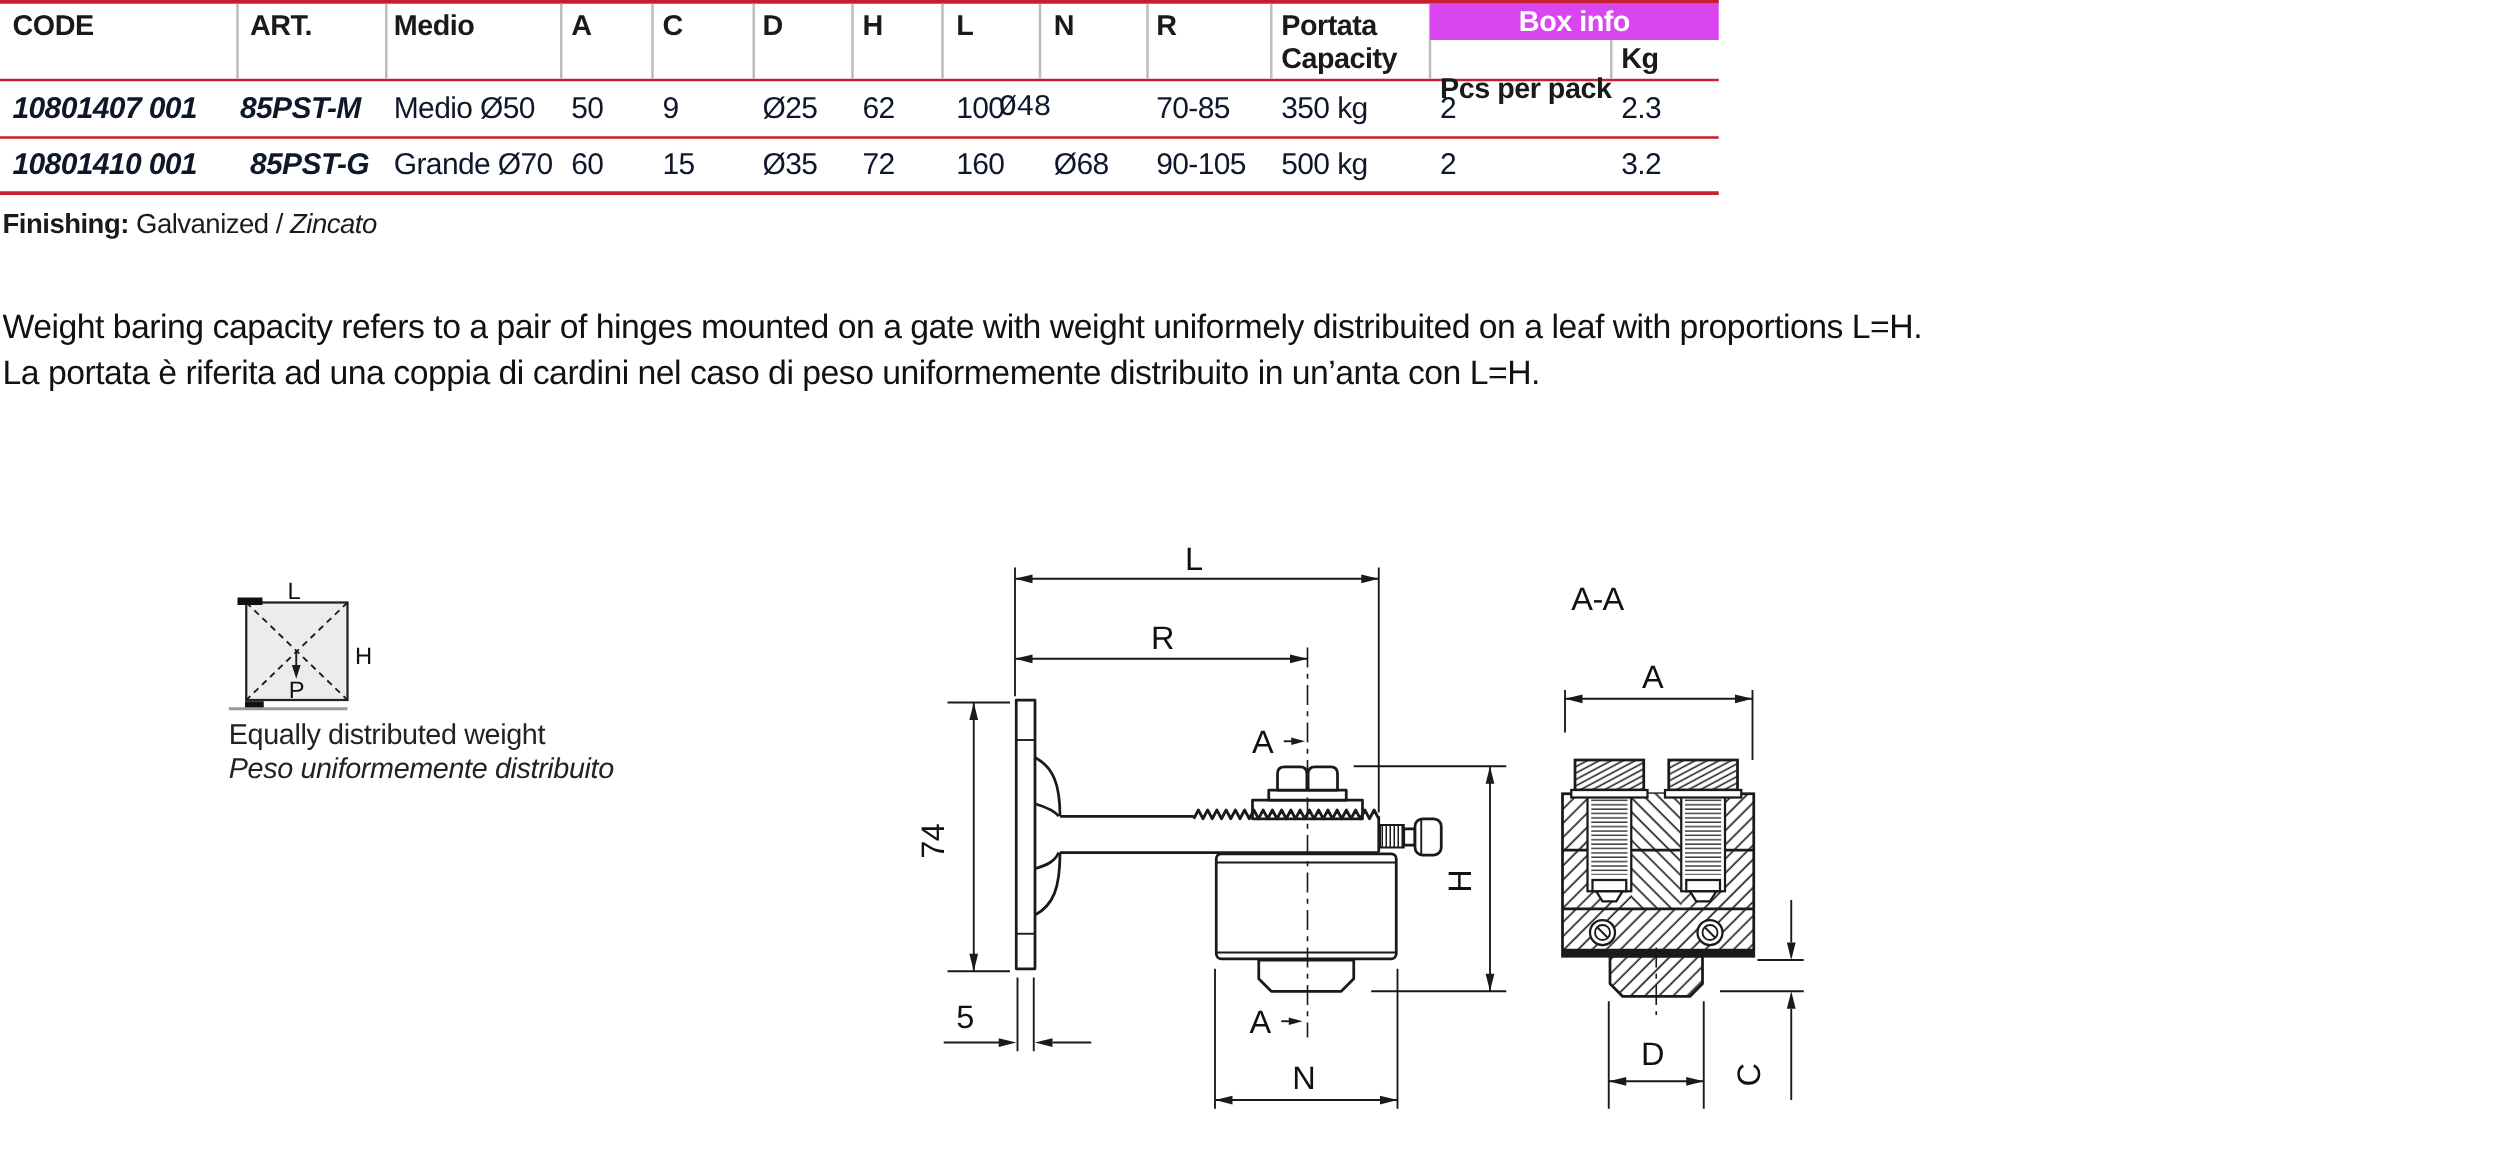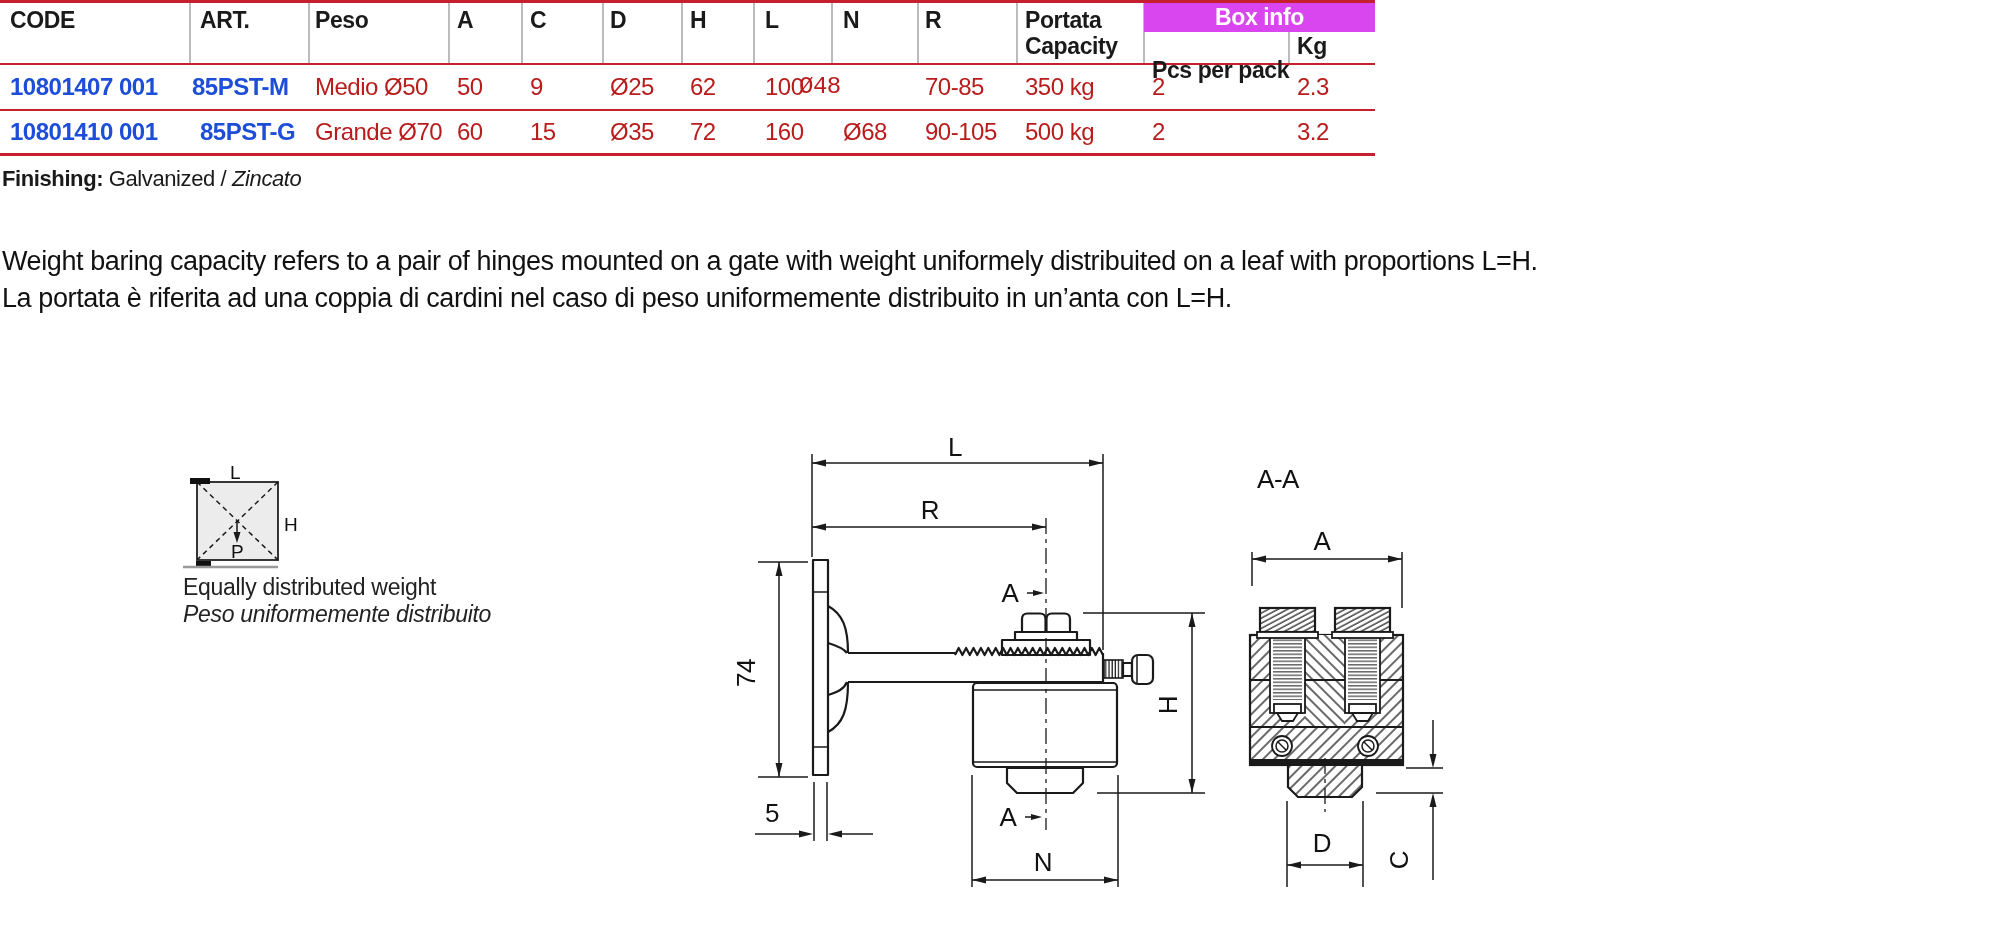--- a/index.html
+++ b/index.html
@@ -7,24 +7,24 @@
            font-family:"Liberation Sans", sans-serif; color:#1a1a1a; overflow:hidden; }
   .abs { position:absolute; }
 
   
   .redline { position:absolute; left:0; width:1375px; background:#c6202e; }
   .vsep   { position:absolute; top:3px; height:60px; width:2px; background:#bcbcbc; }
   .hcell  { position:absolute; top:7px; font-weight:bold; font-size:23px; letter-spacing:-0.4px; white-space:nowrap; }
   .hcell2 { top:33px; }
   .banner { position:absolute; left:1144px; top:3px; width:231px; height:29px; background:#d946ef;
             color:#fff; font-weight:bold; font-size:23px; line-height:29px; text-align:center; letter-spacing:-0.4px; }
-  .cell   { position:absolute; font-size:24px; letter-spacing:-0.5px; white-space:nowrap; color:#b91c1c; }
+  .cell   { position:absolute; font-size:24px; letter-spacing:-0.5px; white-space:nowrap; color:#0f172a; }
   .row1 .cell { top:64px; height:45px; line-height:45px; }
   .row2 .cell { top:111px; height:42px; line-height:42px; }
-  .cell.b { font-weight:bold; color:#1d4ed8; }
+  .cell.b { font-weight:bold; color:#0f172a;font-style:italic; }
 
   .finishing { position:absolute; left:2px; top:166px; font-size:22px; letter-spacing:-0.4px; }
   .finishing .lab { font-weight:bold; }
   .finishing .it  { font-style:italic; }
 
   .note { position:absolute; left:2px; top:243px; font-size:27px; line-height:37px; letter-spacing:-0.4px; color:#111; white-space:nowrap; }
 
   .cap1 { position:absolute; left:183px; top:574px; font-size:23px; letter-spacing:-0.3px; color:#222; }
   .cap2 { position:absolute; left:183px; top:601px; font-size:23px; letter-spacing:-0.3px; color:#222; font-style:italic; }
 
@@ -58,21 +58,21 @@
     <div class="vsep" style="left:681px;"></div>
     <div class="vsep" style="left:753px;"></div>
     <div class="vsep" style="left:831px;"></div>
     <div class="vsep" style="left:917px;"></div>
     <div class="vsep" style="left:1016px;"></div>
     <div class="vsep" style="left:1143px;"></div>
     <div class="vsep" style="left:1288px;"></div>
 
     <div class="hcell" style="left:10px;">CODE</div>
     <div class="hcell" style="left:200px;">ART.</div>
-    <div class="hcell" style="left:315px;">Peso</div>
+    <div class="hcell" style="left:315px;">Medio</div>
     <div class="hcell" style="left:457px;">A</div>
     <div class="hcell" style="left:530px;">C</div>
     <div class="hcell" style="left:610px;">D</div>
     <div class="hcell" style="left:690px;">H</div>
     <div class="hcell" style="left:765px;">L</div>
     <div class="hcell" style="left:843px;">N</div>
     <div class="hcell" style="left:925px;">R</div>
     <div class="hcell" style="left:1025px;">Portata</div>
     <div class="hcell hcell2" style="left:1025px;">Capacity</div>
     <div class="banner">Box info</div>

